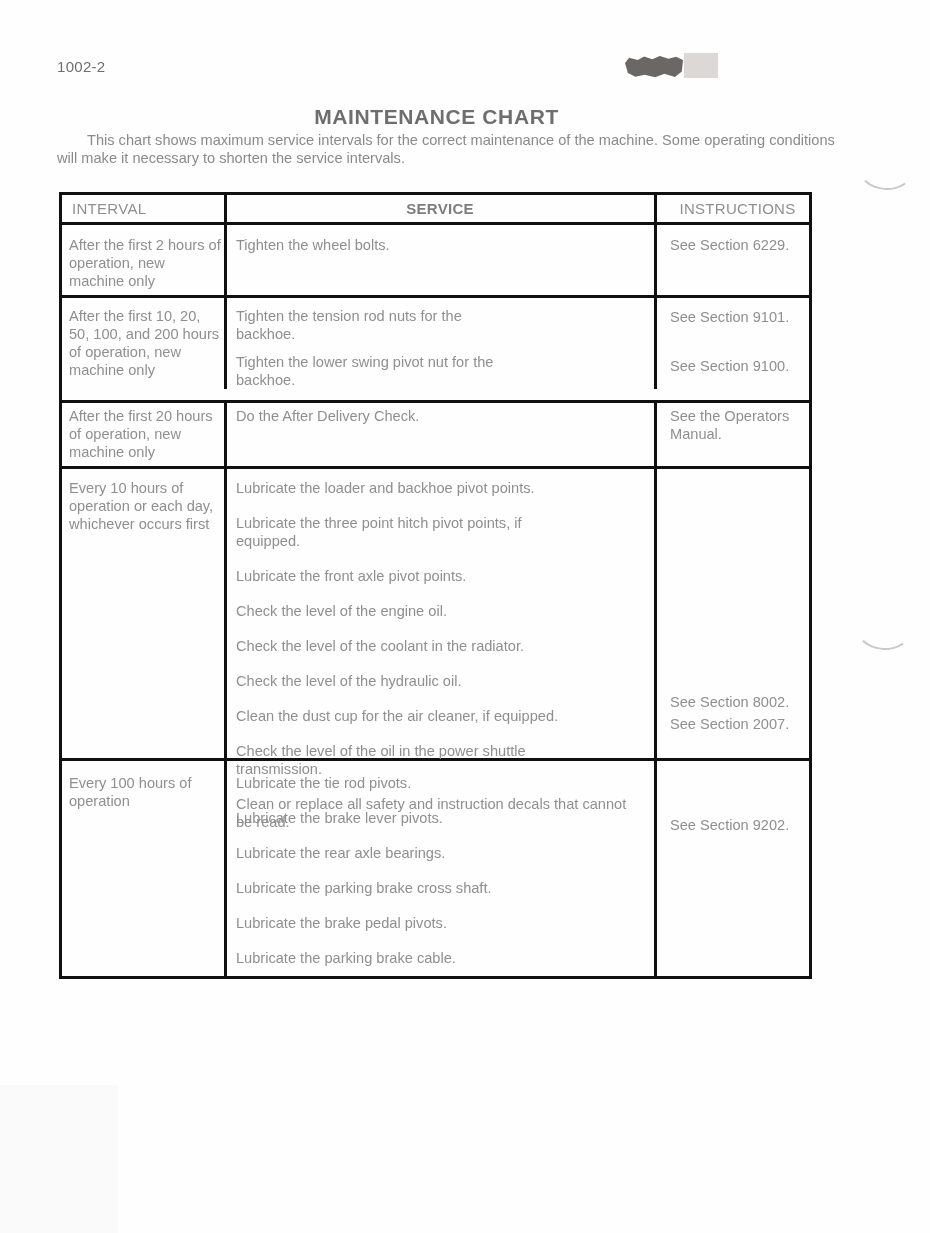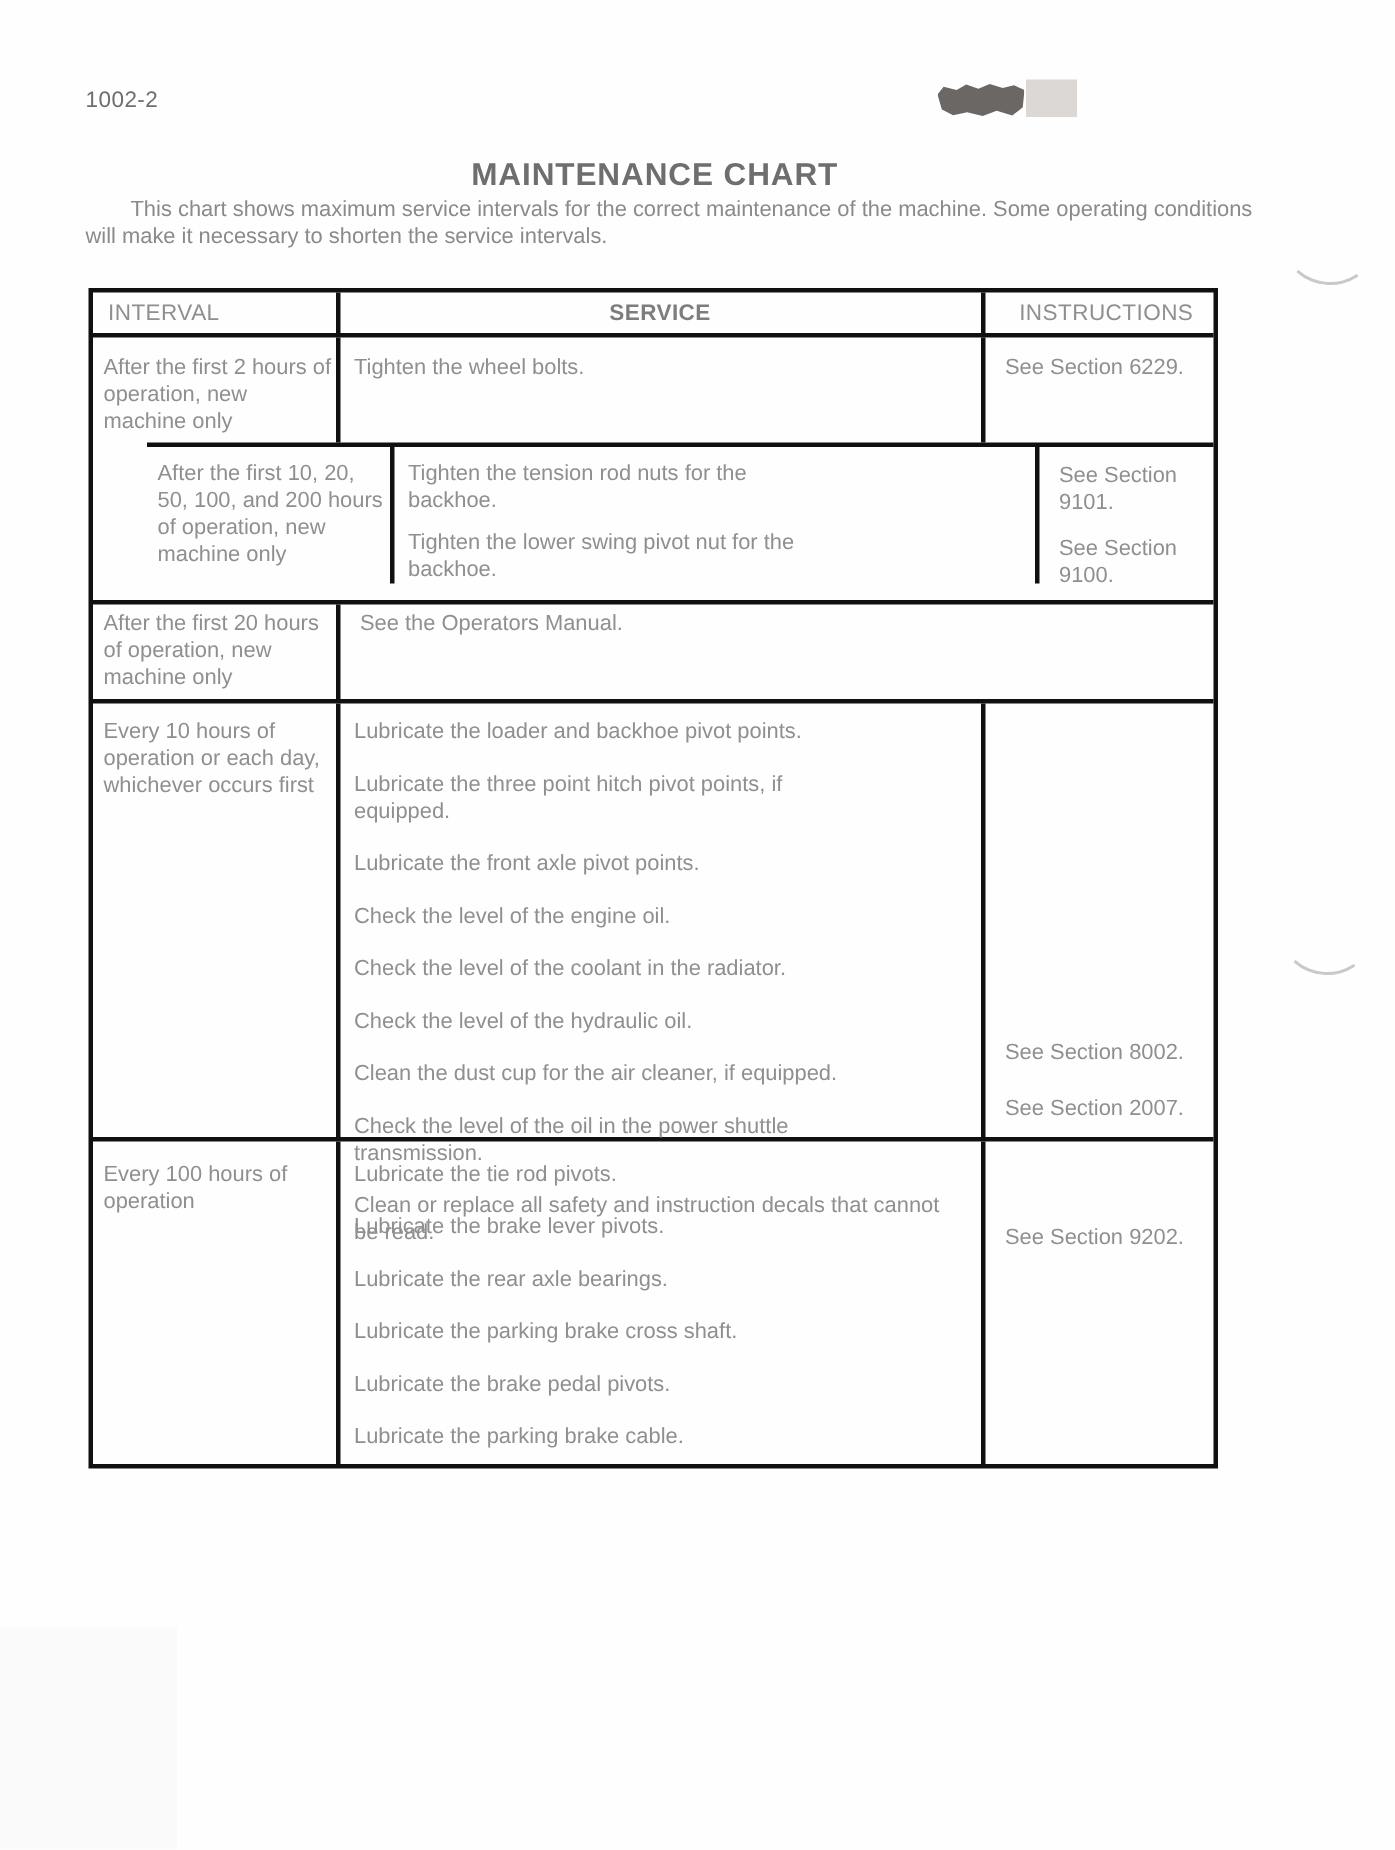--- a/index.html
+++ b/index.html
@@ -25,38 +25,38 @@
   .trow + .trow{border-top:3px solid #101010;}
   .c{box-sizing:border-box;font-size:14.6px;line-height:18px;color:#8f8f8f;}
   .c1{width:165px;border-right:3px solid #101010;padding:9px 2px 0 7px;}
   .c2{width:430px;border-right:3px solid #101010;padding:9px 10px 0 9px;position:relative;}
   .c3{flex:1;padding:9px 6px 0 13px;position:relative;}
   .thead{height:27px;}
   .thead .c{padding-top:5px;font-size:15px;letter-spacing:0.3px;}
   .thead .c1{padding-left:10px;}
   .thead .c2{text-align:center;font-weight:bold;color:#7d7d7d;}
   .thead .c3{text-align:center;padding-left:15px;}
-  .r1{height:73px;} .r2{height:94px;margin-left:36px;} .r3{height:66px;margin-top:11px;} .r4{height:292px;} .r5{height:218px;}
+  .r1{height:73px;} .r2{height:94px;} .r3{height:66px;margin-top:11px;} .r4{height:292px;} .r5{height:218px;}
   .svc{margin:0;}
   .ivl{margin:0;}
   .ins{margin:0;}
   .ins-abs{position:absolute;left:13px;right:4px;margin:0;}
   
   .r1 .c1,.r1 .c2,.r1 .c3{padding-top:11px;}
   .r2 .c1,.r2 .c2{padding-top:9px;}
   .r2 .svc{max-width:268px;}
   .r2 .svc + .svc{margin-top:10px;}
   .r2 .i0{top:10px;} .r2 .i1{top:59px;}
   .r3 .c1,.r3 .c2,.r3 .c3{padding-top:4px;}
   .r4 .c1,.r4 .c2{padding-top:10px;}
   .r4 .svc + .svc{margin-top:17px;}
   .r4 .s1{margin-top:37px;max-width:345px;}
   .r4 .s7{max-width:345px;}
   .r4 .s8{max-width:398px;}
-  .r4 .i0{top:224px;} .r4 .i1{top:261px;} .r4 .i2{top:347px;}
+  .r4 .i0{top:224px;} .r4 .i1{top:246px;} .r4 .i2{top:347px;}
   .r5 .c1,.r5 .c2{padding-top:13px;}
   .r5 .svc + .svc{margin-top:17px;}
   
   .arc{position:absolute;width:52px;height:40px;border:2px solid transparent;
     border-bottom-color:#c9c9c9;border-radius:50%;transform:rotate(4deg);}
   .arc1{left:858px;top:146px;}
   .arc2{left:856px;top:606px;}
   .left-shade{position:absolute;left:0;top:1085px;width:118px;height:148px;background:#fafafa;}
 </style>
 </head>
@@ -104,20 +104,23 @@
     <div class="c c3">
       <p class="ins ins-abs i0">See Section 9101.</p>
       <p class="ins ins-abs i1">See Section 9100.</p>
     </div>
   </div>
 
   <div class="trow r3">
     <div class="c c1">
       <p class="ivl">After the first 20 hours of operation, new machine only</p>
     </div>
+    <div class="c c2">
+      <p class="svc">Do the After Delivery Check.</p>
+    </div>
     <div class="c c3">
       <p class="ins">See the Operators Manual.</p>
     </div>
   </div>
 
   <div class="trow r4">
     <div class="c c1">
       <p class="ivl">Every 10 hours of operation or each day, whichever occurs first</p>
     </div>
     <div class="c c2">

